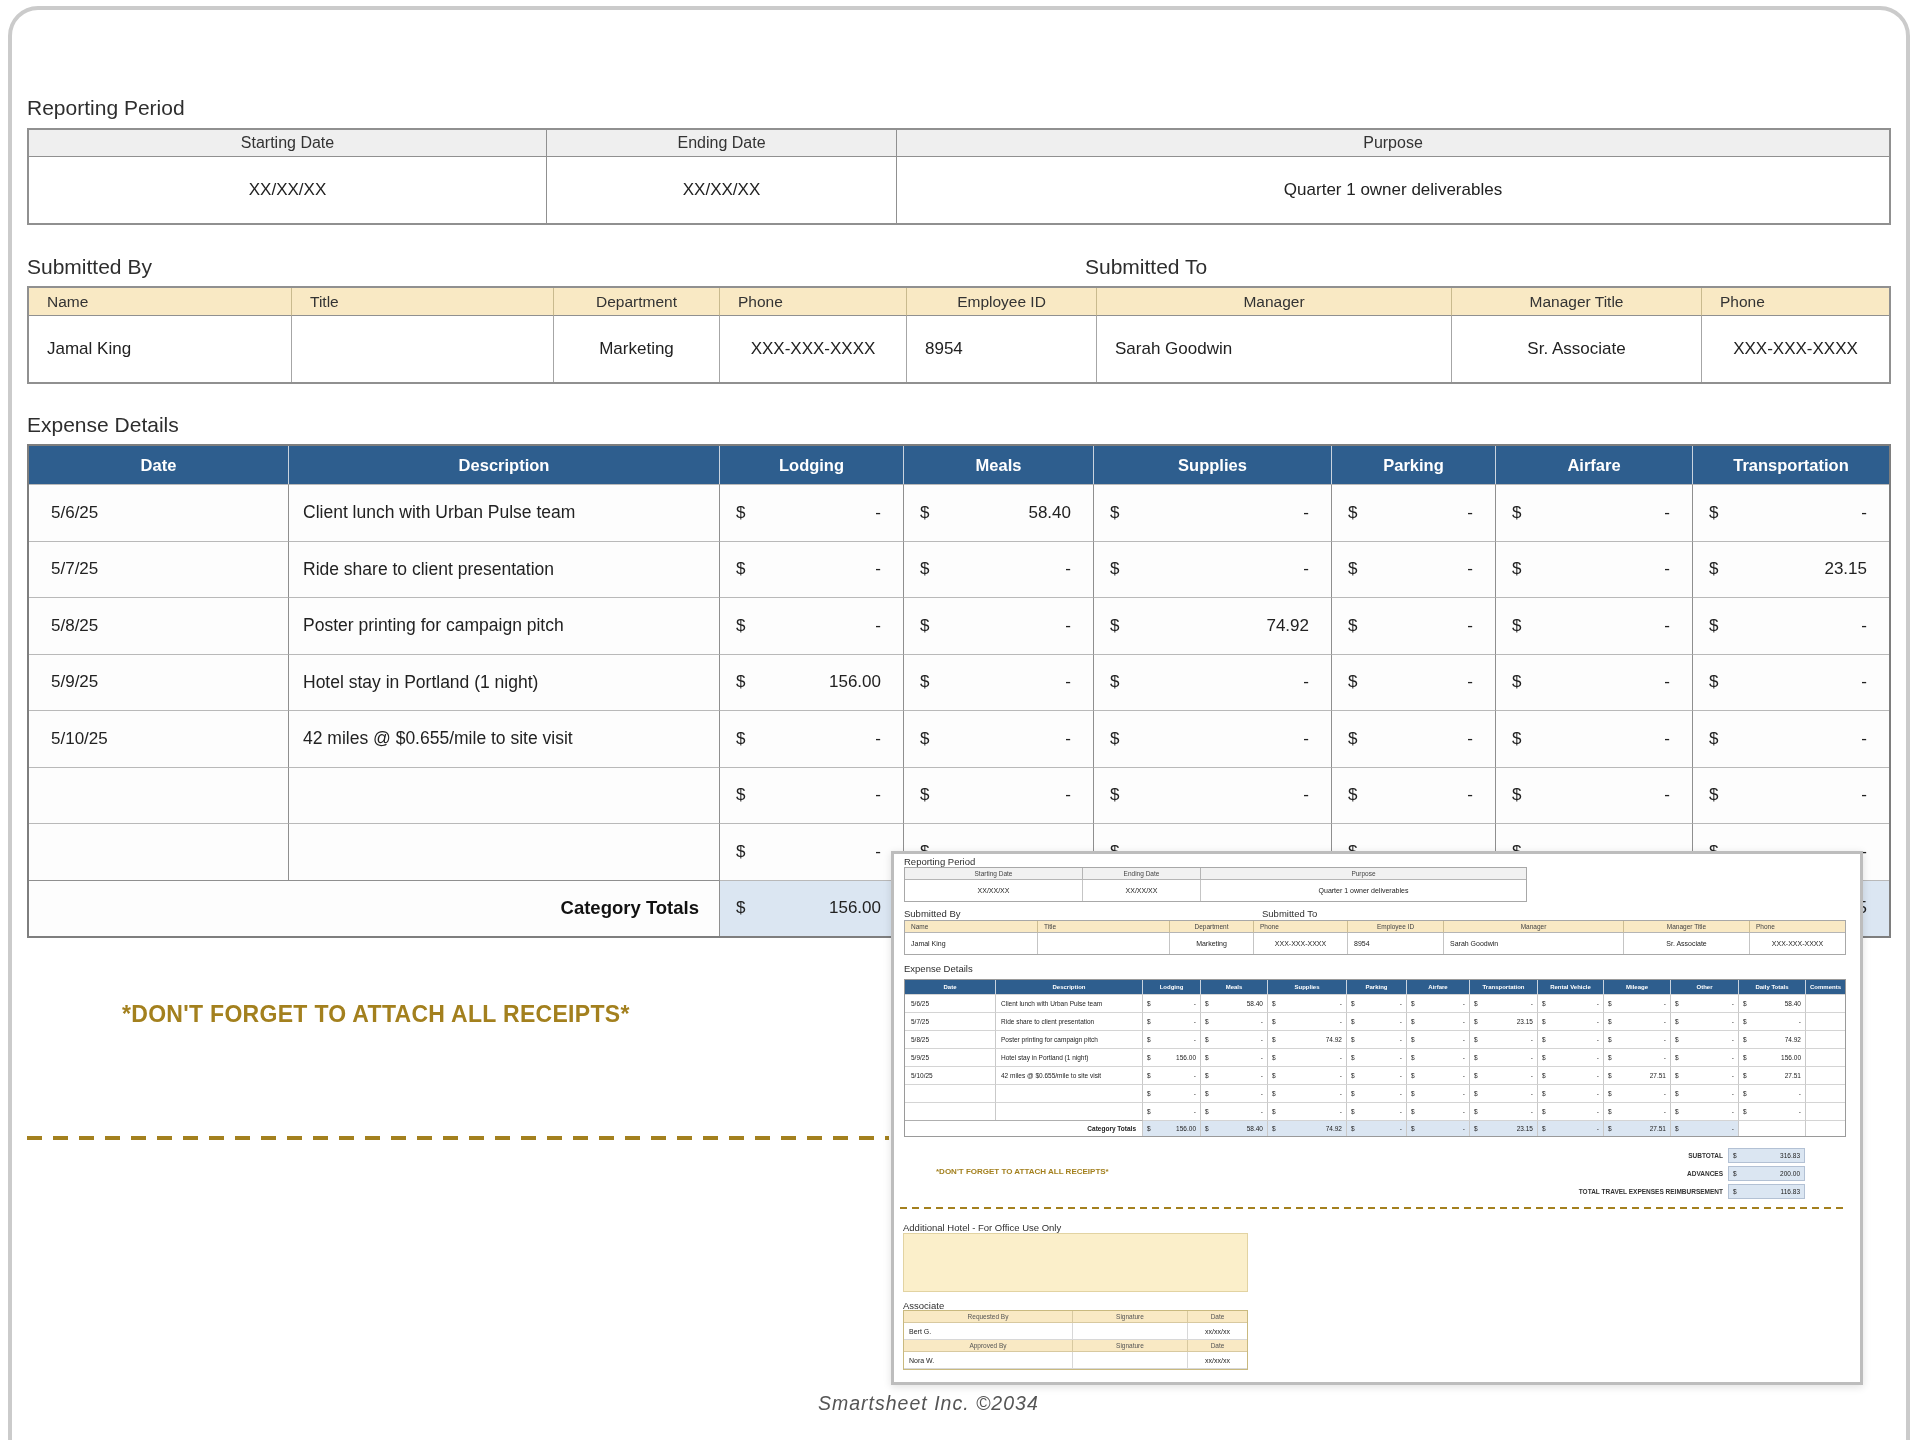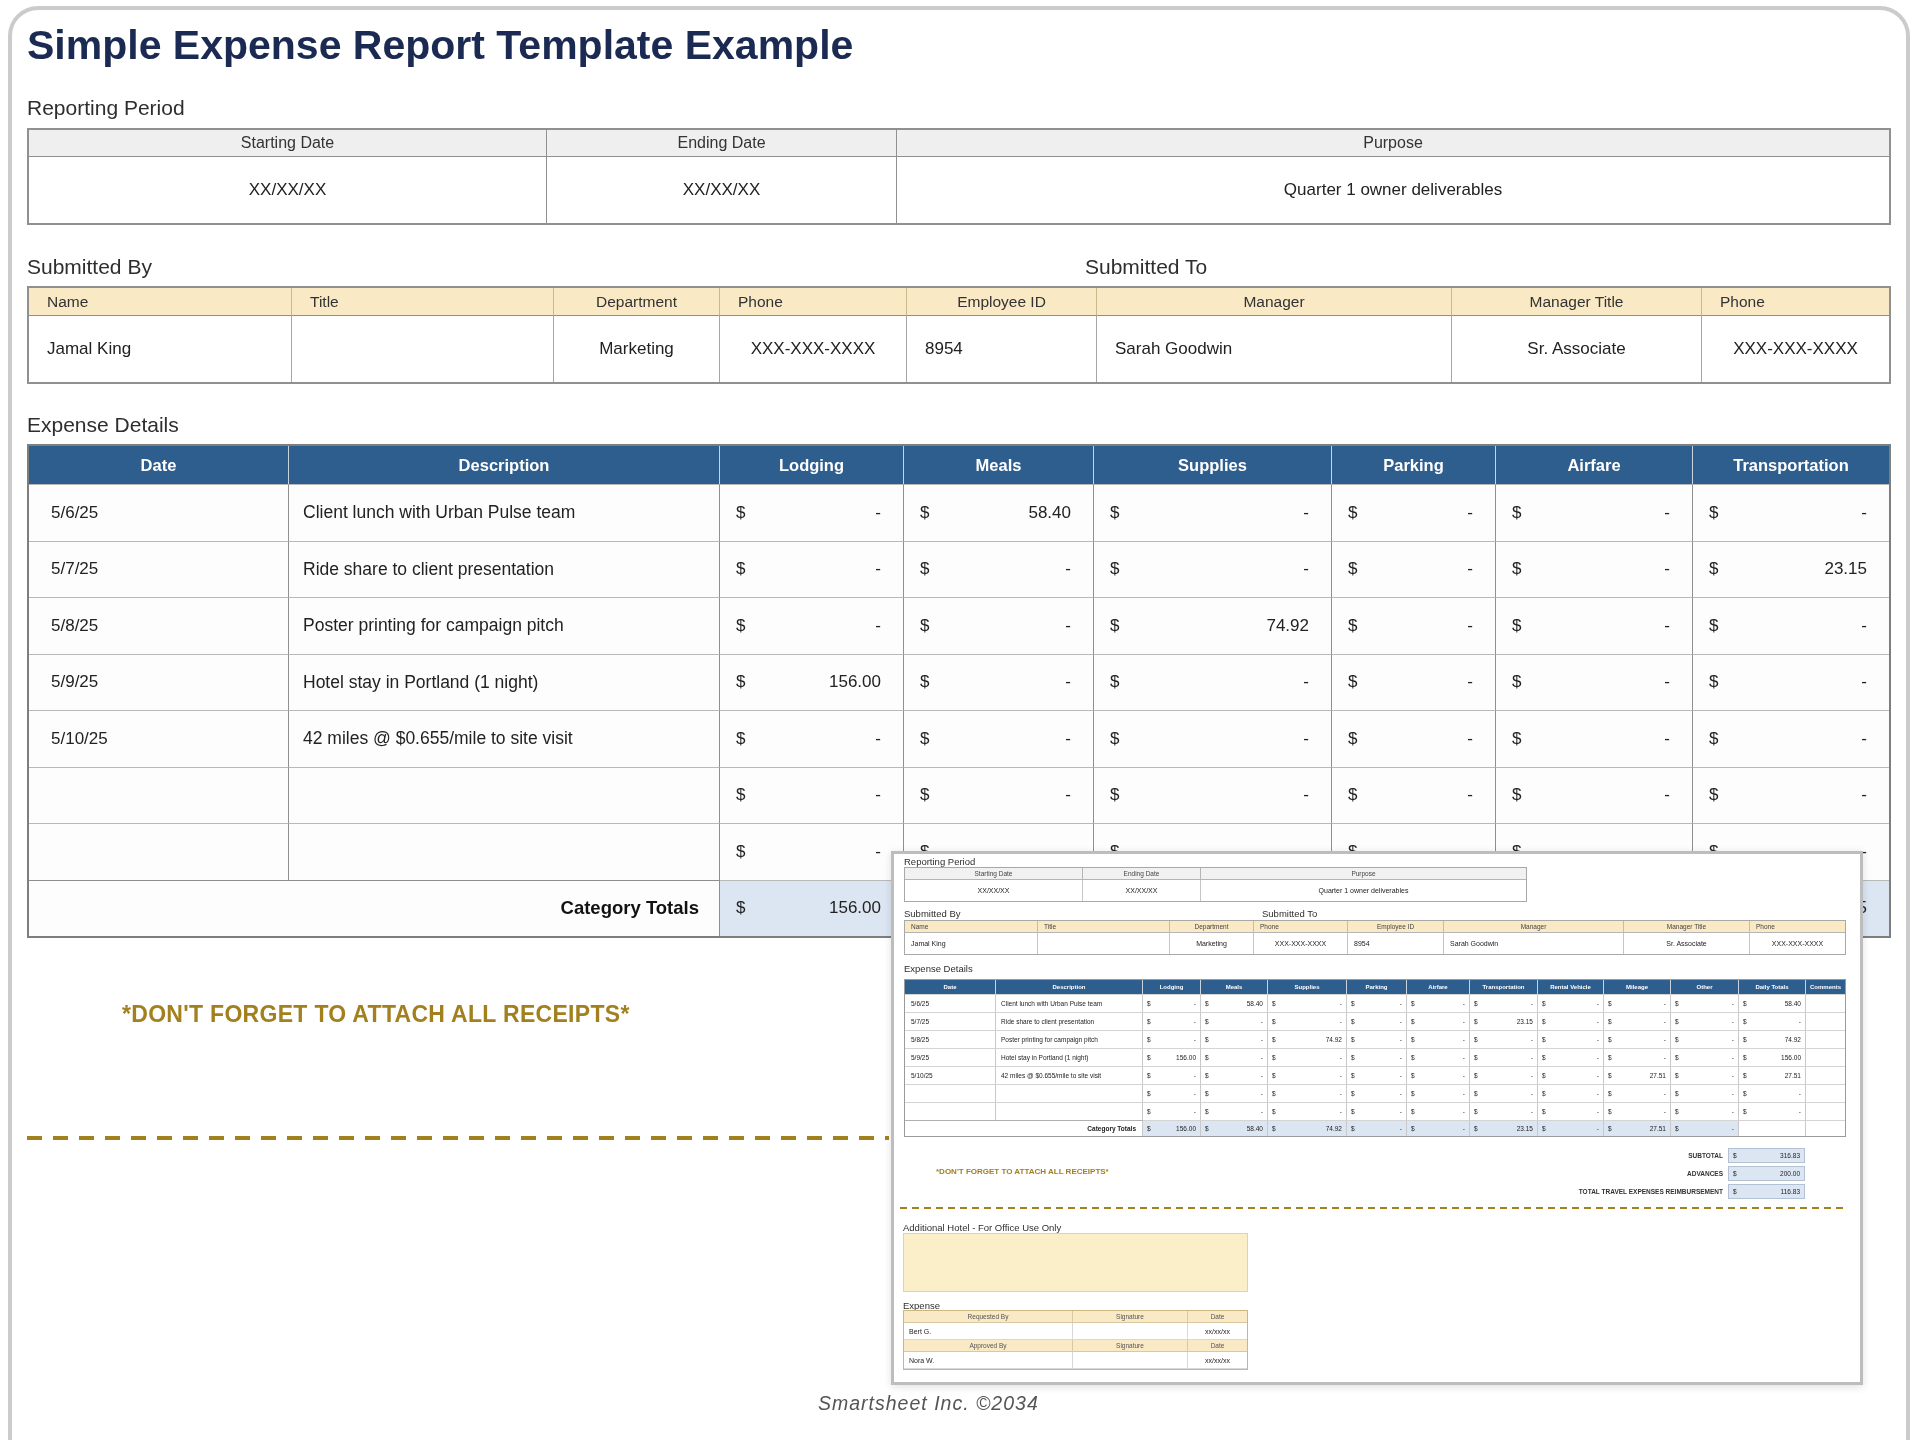--- a/index.html
+++ b/index.html
@@ -121,21 +121,20 @@
   .i-apv.i-apc0{padding-left:5px;}
   .i-apv.i-apc2,.i-aph.i-apc2{justify-content:center;}
   .i-approval>div:nth-child(3n){border-right:none;}
 </style>
 </head>
 <body>
 
 <div class="page">
   <div class="card"></div>
 
-  <div class="doc-title">Simple Expense Report Template Example</div>
 
   <div class="sec-label" id="lbl-rp">Reporting Period</div>
   <div class="rp-table" id="rp-table">
       <div class="rph ac">Starting Date</div>
       <div class="rph ac">Ending Date</div>
       <div class="rph ac">Purpose</div>
       <div class="rpv ac">XX/XX/XX</div>
       <div class="rpv ac">XX/XX/XX</div>
       <div class="rpv ac">Quarter 1 owner deliverables</div>
     </div>
@@ -789,21 +788,21 @@
           <div class="i-sumbox">
             <div class="cur">$</div>
             <div class="amt">116.83</div>
           </div>
         </div>
       </div>
     <div class="i-note">*DON'T FORGET TO ATTACH ALL RECEIPTS*</div>
     <div class="i-dash"></div>
     <div class="i-label" id="i-lbl-notes">Additional Hotel - For Office Use Only</div>
     <div class="i-notesbox"></div>
-    <div class="i-label" id="i-lbl-approval">Expense</div>
+    <div class="i-label" id="i-lbl-approval">Associate</div>
     <div class="i-approval" id="i-approval">
         <div class="i-aph i-apc0">Requested By</div>
         <div class="i-aph i-apc1">Signature</div>
         <div class="i-aph i-apc2">Date</div>
         <div class="i-apv i-apc0">Bert G.</div>
         <div class="i-apv i-apc1"></div>
         <div class="i-apv i-apc2">xx/xx/xx</div>
         <div class="i-aph i-apc0">Approved By</div>
         <div class="i-aph i-apc1">Signature</div>
         <div class="i-aph i-apc2">Date</div>

